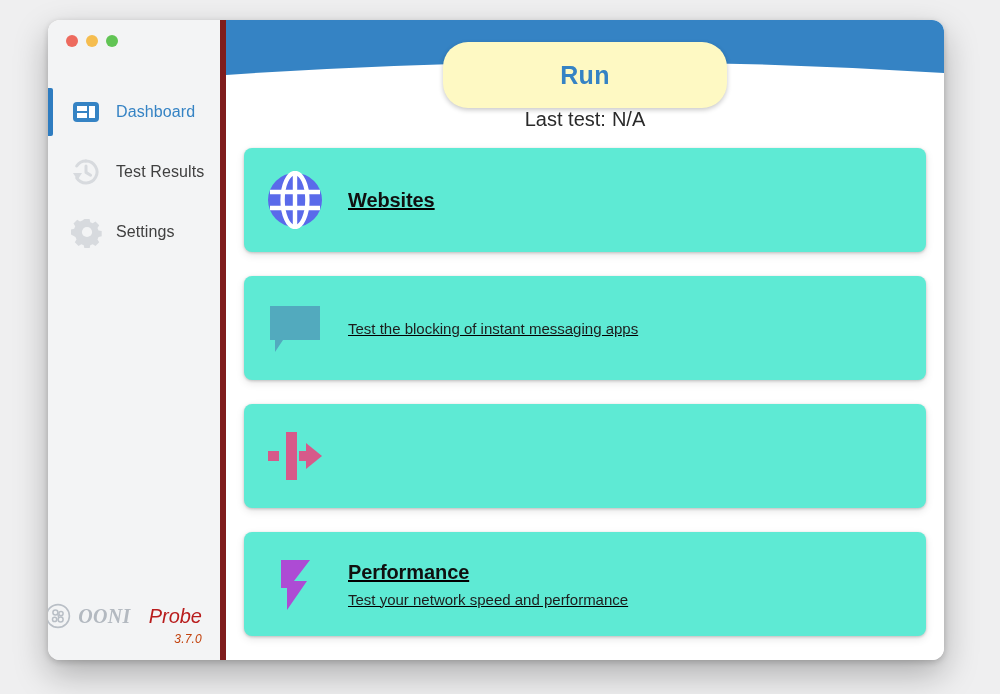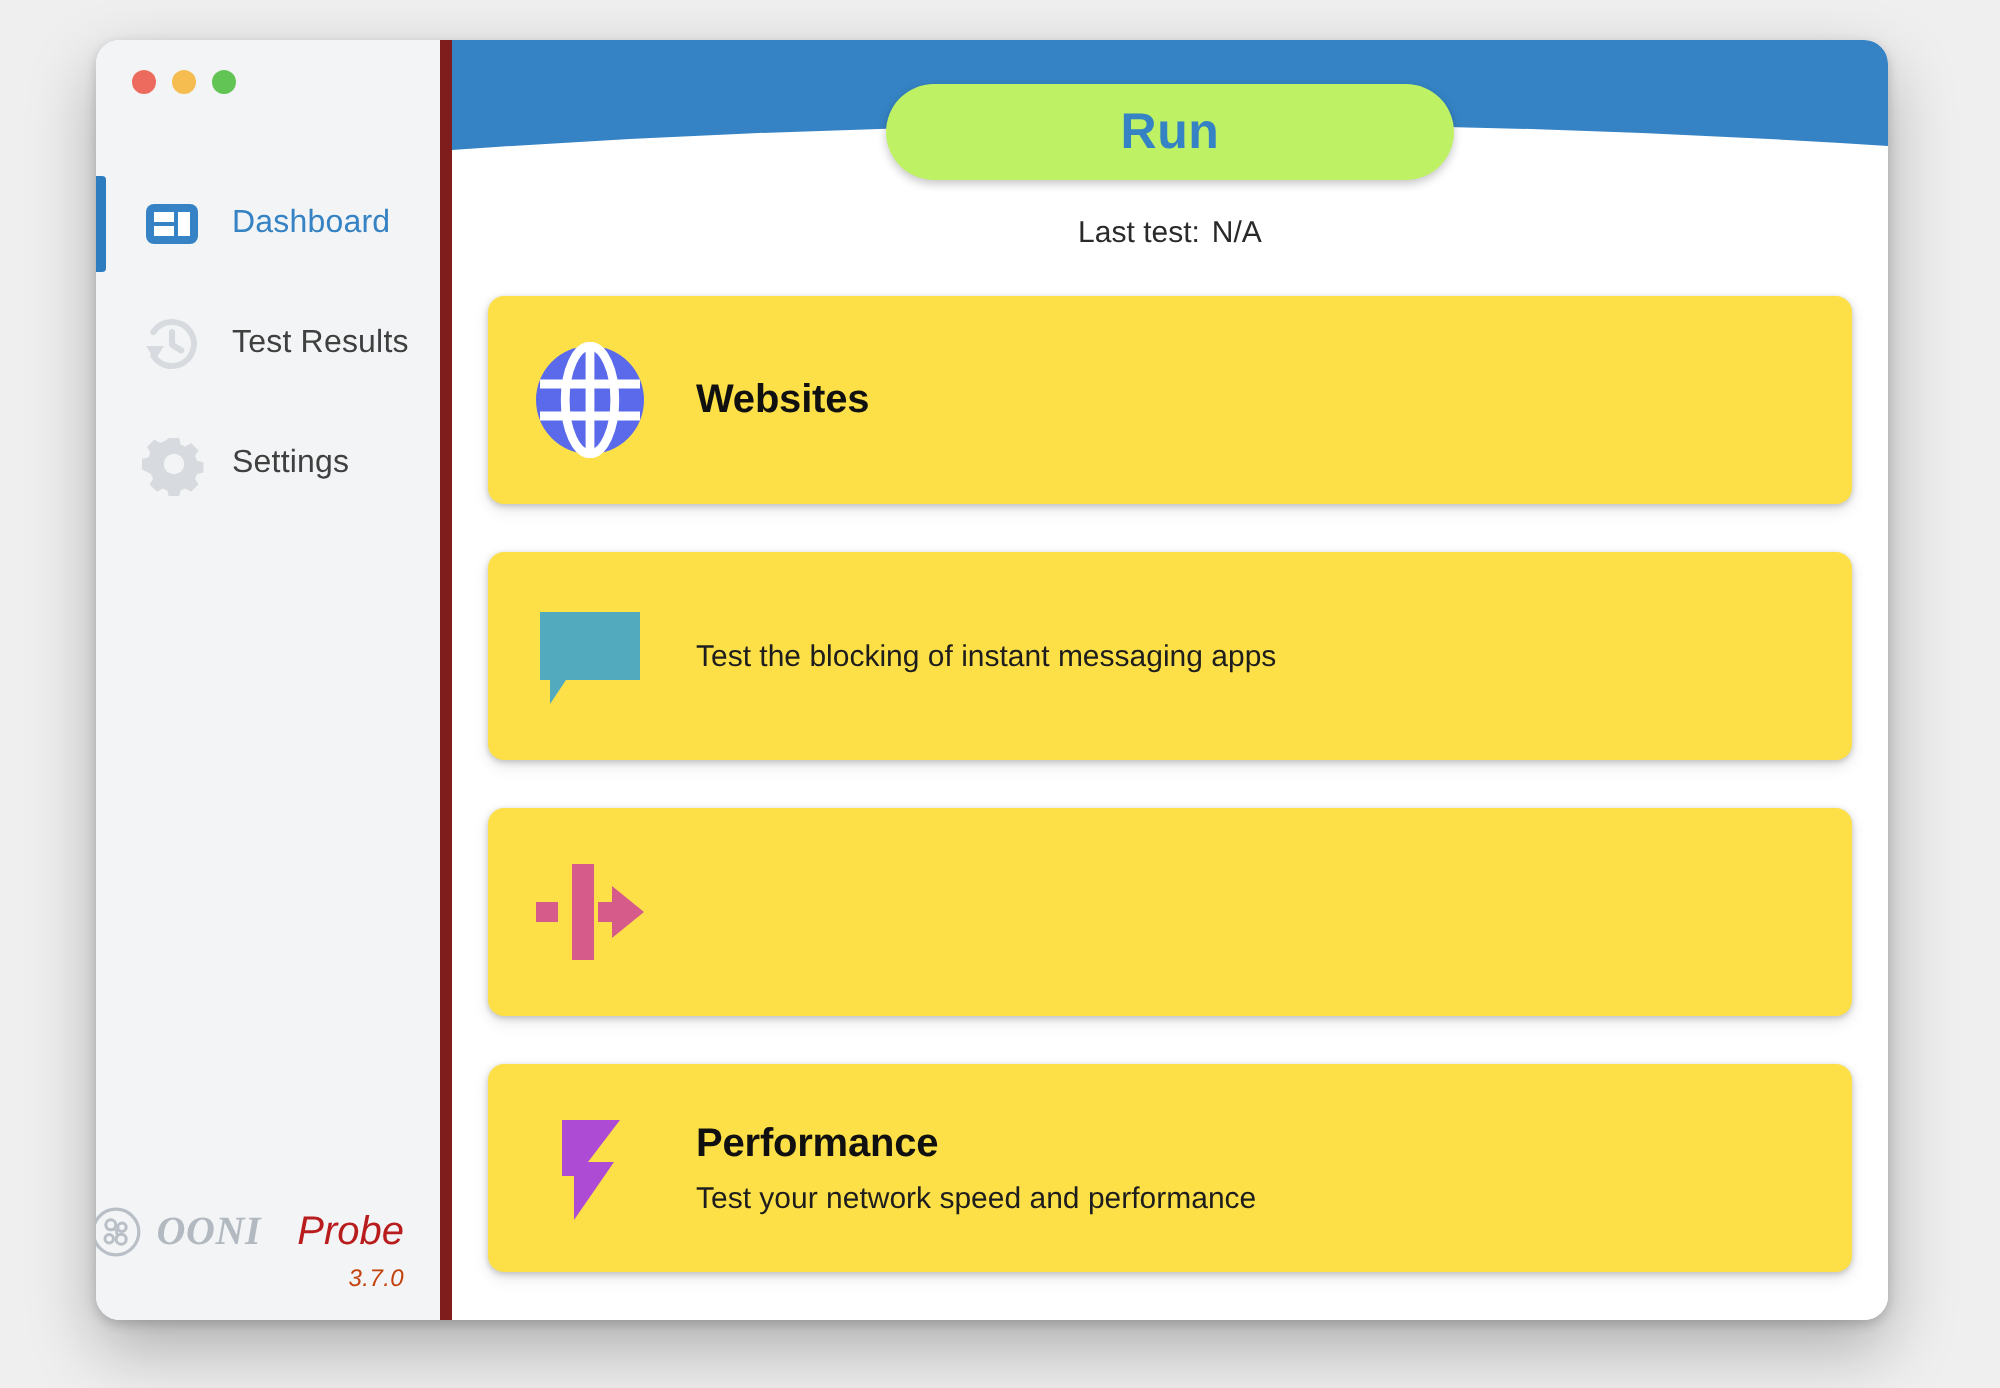--- a/index.html
+++ b/index.html
@@ -131,39 +131,39 @@
     height: 86px;
     display: block;
   }
 
   .run-button {
     position: absolute;
     top: 22px;
     left: 50%;
     transform: translateX(-50%);
     width: 284px;
-    height: 48px;
-    background: #bef264;
+    height: 66px;
+    background: #fef9c3;
     border: none;
     border-radius: 25px;
     box-shadow: 0 2px 5px rgba(0,0,0,0.22);
     color: #3583c4;
     font-family: "Liberation Sans", sans-serif;
     font-size: 25px;
     font-weight: bold;
     letter-spacing: .3px;
     cursor: pointer;
   }
 
   .last-test {
     position: absolute;
     top: 88px;
     width: 100%;
     text-align: center;
-    font-size: 15px;
+    font-size: 20px;
     color: #2a2a2a;
   }
   .last-test .lt-value { margin-left: 6px; }
 
   
   .cards {
     position: absolute;
     top: 128px;
     left: 18px;
     right: 18px;
@@ -171,24 +171,25 @@
     flex-direction: column;
     gap: 24px;
   }
 
   .card {
     display: flex;
     align-items: center;
     height: 104px;
     padding: 0 22px;
     gap: 24px;
-    background: #fde047;
+    background: #5eead4;
     border-radius: 8px;
     box-shadow: 0 1px 3px rgba(0,0,0,0.20), 0 3px 8px rgba(0,0,0,0.10);
     cursor: pointer;
+    text-decoration: underline;
   }
 
   .card-icon {
     width: 58px; height: 58px;
     flex: none;
     display: flex;
     align-items: center;
     justify-content: center;
   }
 

